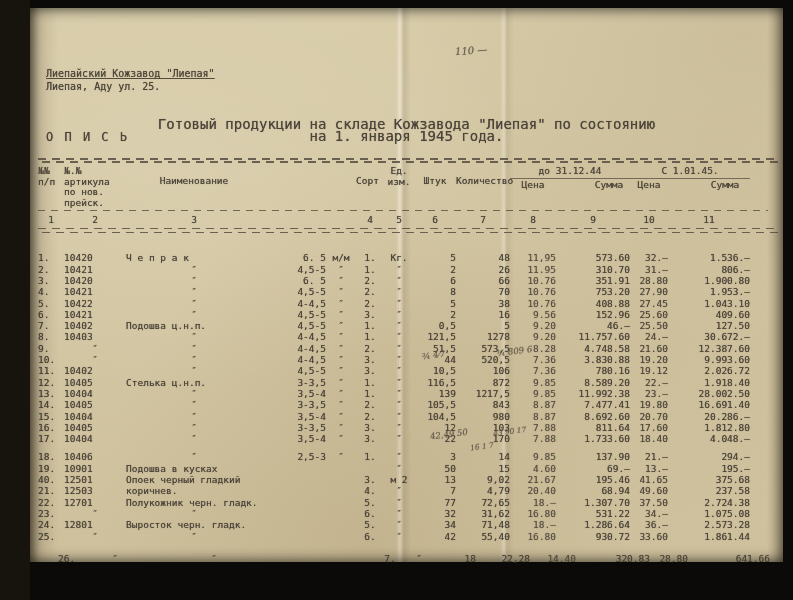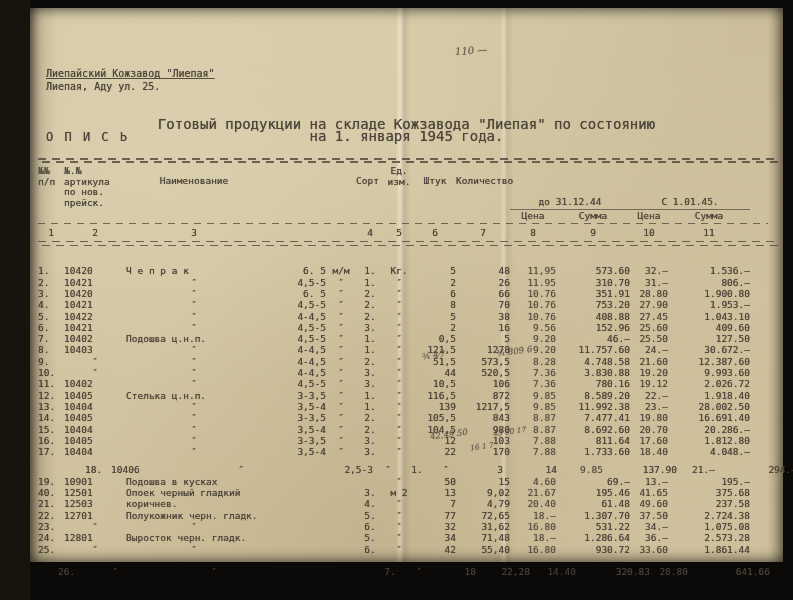--- a/index.html
+++ b/index.html
@@ -49,31 +49,31 @@
   .dash{
     height:2px;width:730px;margin-top:2px;
     background-image:linear-gradient(90deg, rgba(78,70,58,.75) 0 7px, transparent 7px 13px);
     background-size:13px 1.5px;background-repeat:repeat-x;
   }
   .grid{display:grid;grid-template-columns:26px 62px 136px 64px 30px 28px 30px 42px 54px 46px 74px 38px 82px;}
   .hr{margin-top:3px;line-height:10.5px;}
   .hc{white-space:nowrap;}
   .pt{padding-top:10px;}
   .hc.center{text-align:center;}
-  .g{grid-column:span 2;margin-top:31px;}
+  .g{grid-column:span 2;}
   .glabel{display:block;text-align:center;border-bottom:1px solid rgba(78,70,58,.7);padding-bottom:1px;}
-  .gsub{display:grid;padding-top:1px;}
+  .gsub{display:grid;padding-top:1px;gap:16px;}
   .gsub.g1{grid-template-columns:46px 74px;}
   .gsub.g2{grid-template-columns:38px 82px;}
   .gsub span{text-align:center;}
   .numrow{margin-top:3px;margin-bottom:3px;line-height:10px;}
   .numrow span{text-align:center;}
   .tbody{margin-top:19px;}
   .tr{line-height:11.3px;}
-  .tr.gap1{margin-top:7px;margin-left:47px;}
+  .tr.gap1{margin-top:7px;}
   .tr.gap2{margin-top:11px;margin-left:20px;}
   .td{white-space:nowrap;overflow:visible;}
   .td.num{color:rgba(70,62,52,.95);}
   .td.size,.td.pcs,.td.qty,.td.price1,.td.sum1,.td.price2,.td.sum2{text-align:right;}
   .td.sort,.td.unit,.td.mm{text-align:center;}
   .td.price1{color:rgba(74,66,55,.58);}
   .td.price2{color:rgba(74,66,55,.8);}
   .td.ditto{text-align:center;color:rgba(74,66,55,.7);}
   .pagemark{left:425px;top:37px;font-size:10px;transform:rotate(-4deg);color:rgba(100,92,80,.5);}
   .a1{left:392px;top:342px;font-size:8.5px;}
@@ -469,21 +469,21 @@
           <span class="td num">21.</span>
           <span class="td art">12503</span>
           <span class="td name">коричнев.</span>
           <span class="td size"></span>
           <span class="td mm"></span>
           <span class="td sort">4.</span>
           <span class="td unit ditto">″</span>
           <span class="td pcs">7</span>
           <span class="td qty">4,79</span>
           <span class="td price1">20.40</span>
-          <span class="td sum1">61.48</span>
+          <span class="td sum1">68.94</span>
           <span class="td price2">49.60</span>
           <span class="td sum2">237.58</span>
         </div>
         <div class="grid tr">
           <span class="td num">22.</span>
           <span class="td art">12701</span>
           <span class="td name">Полукожник черн. гладк.</span>
           <span class="td size"></span>
           <span class="td mm"></span>
           <span class="td sort">5.</span>

